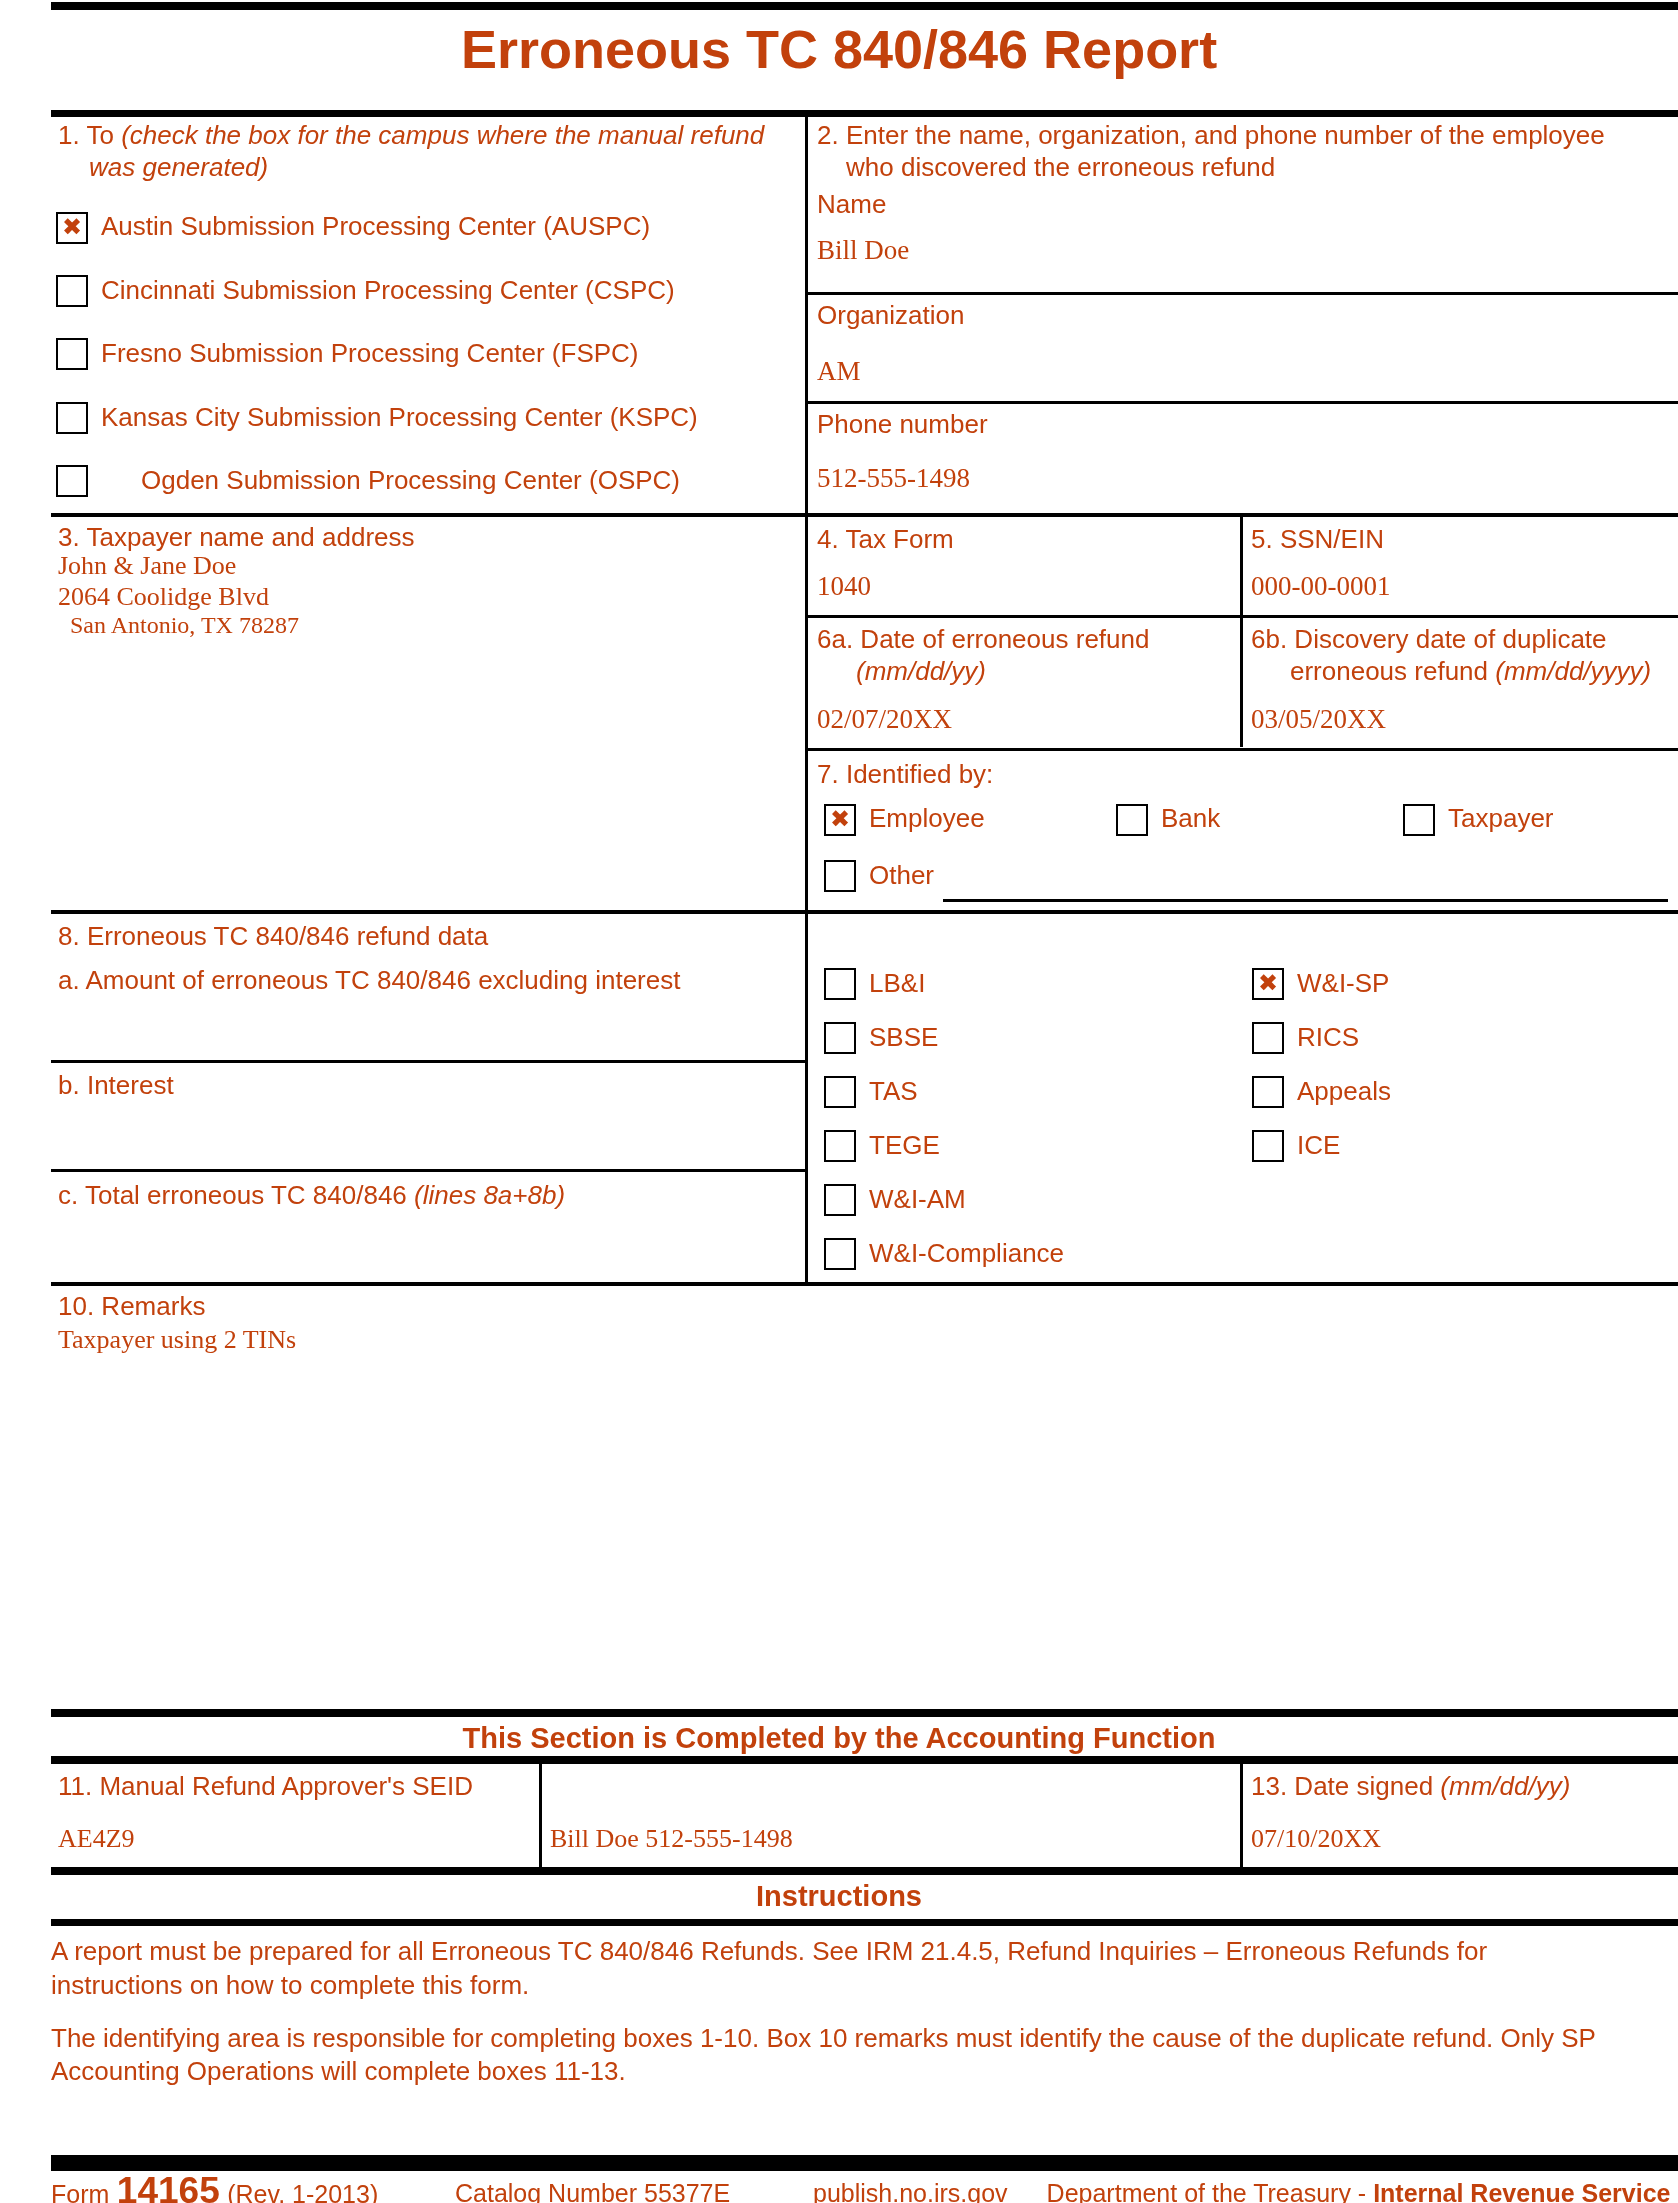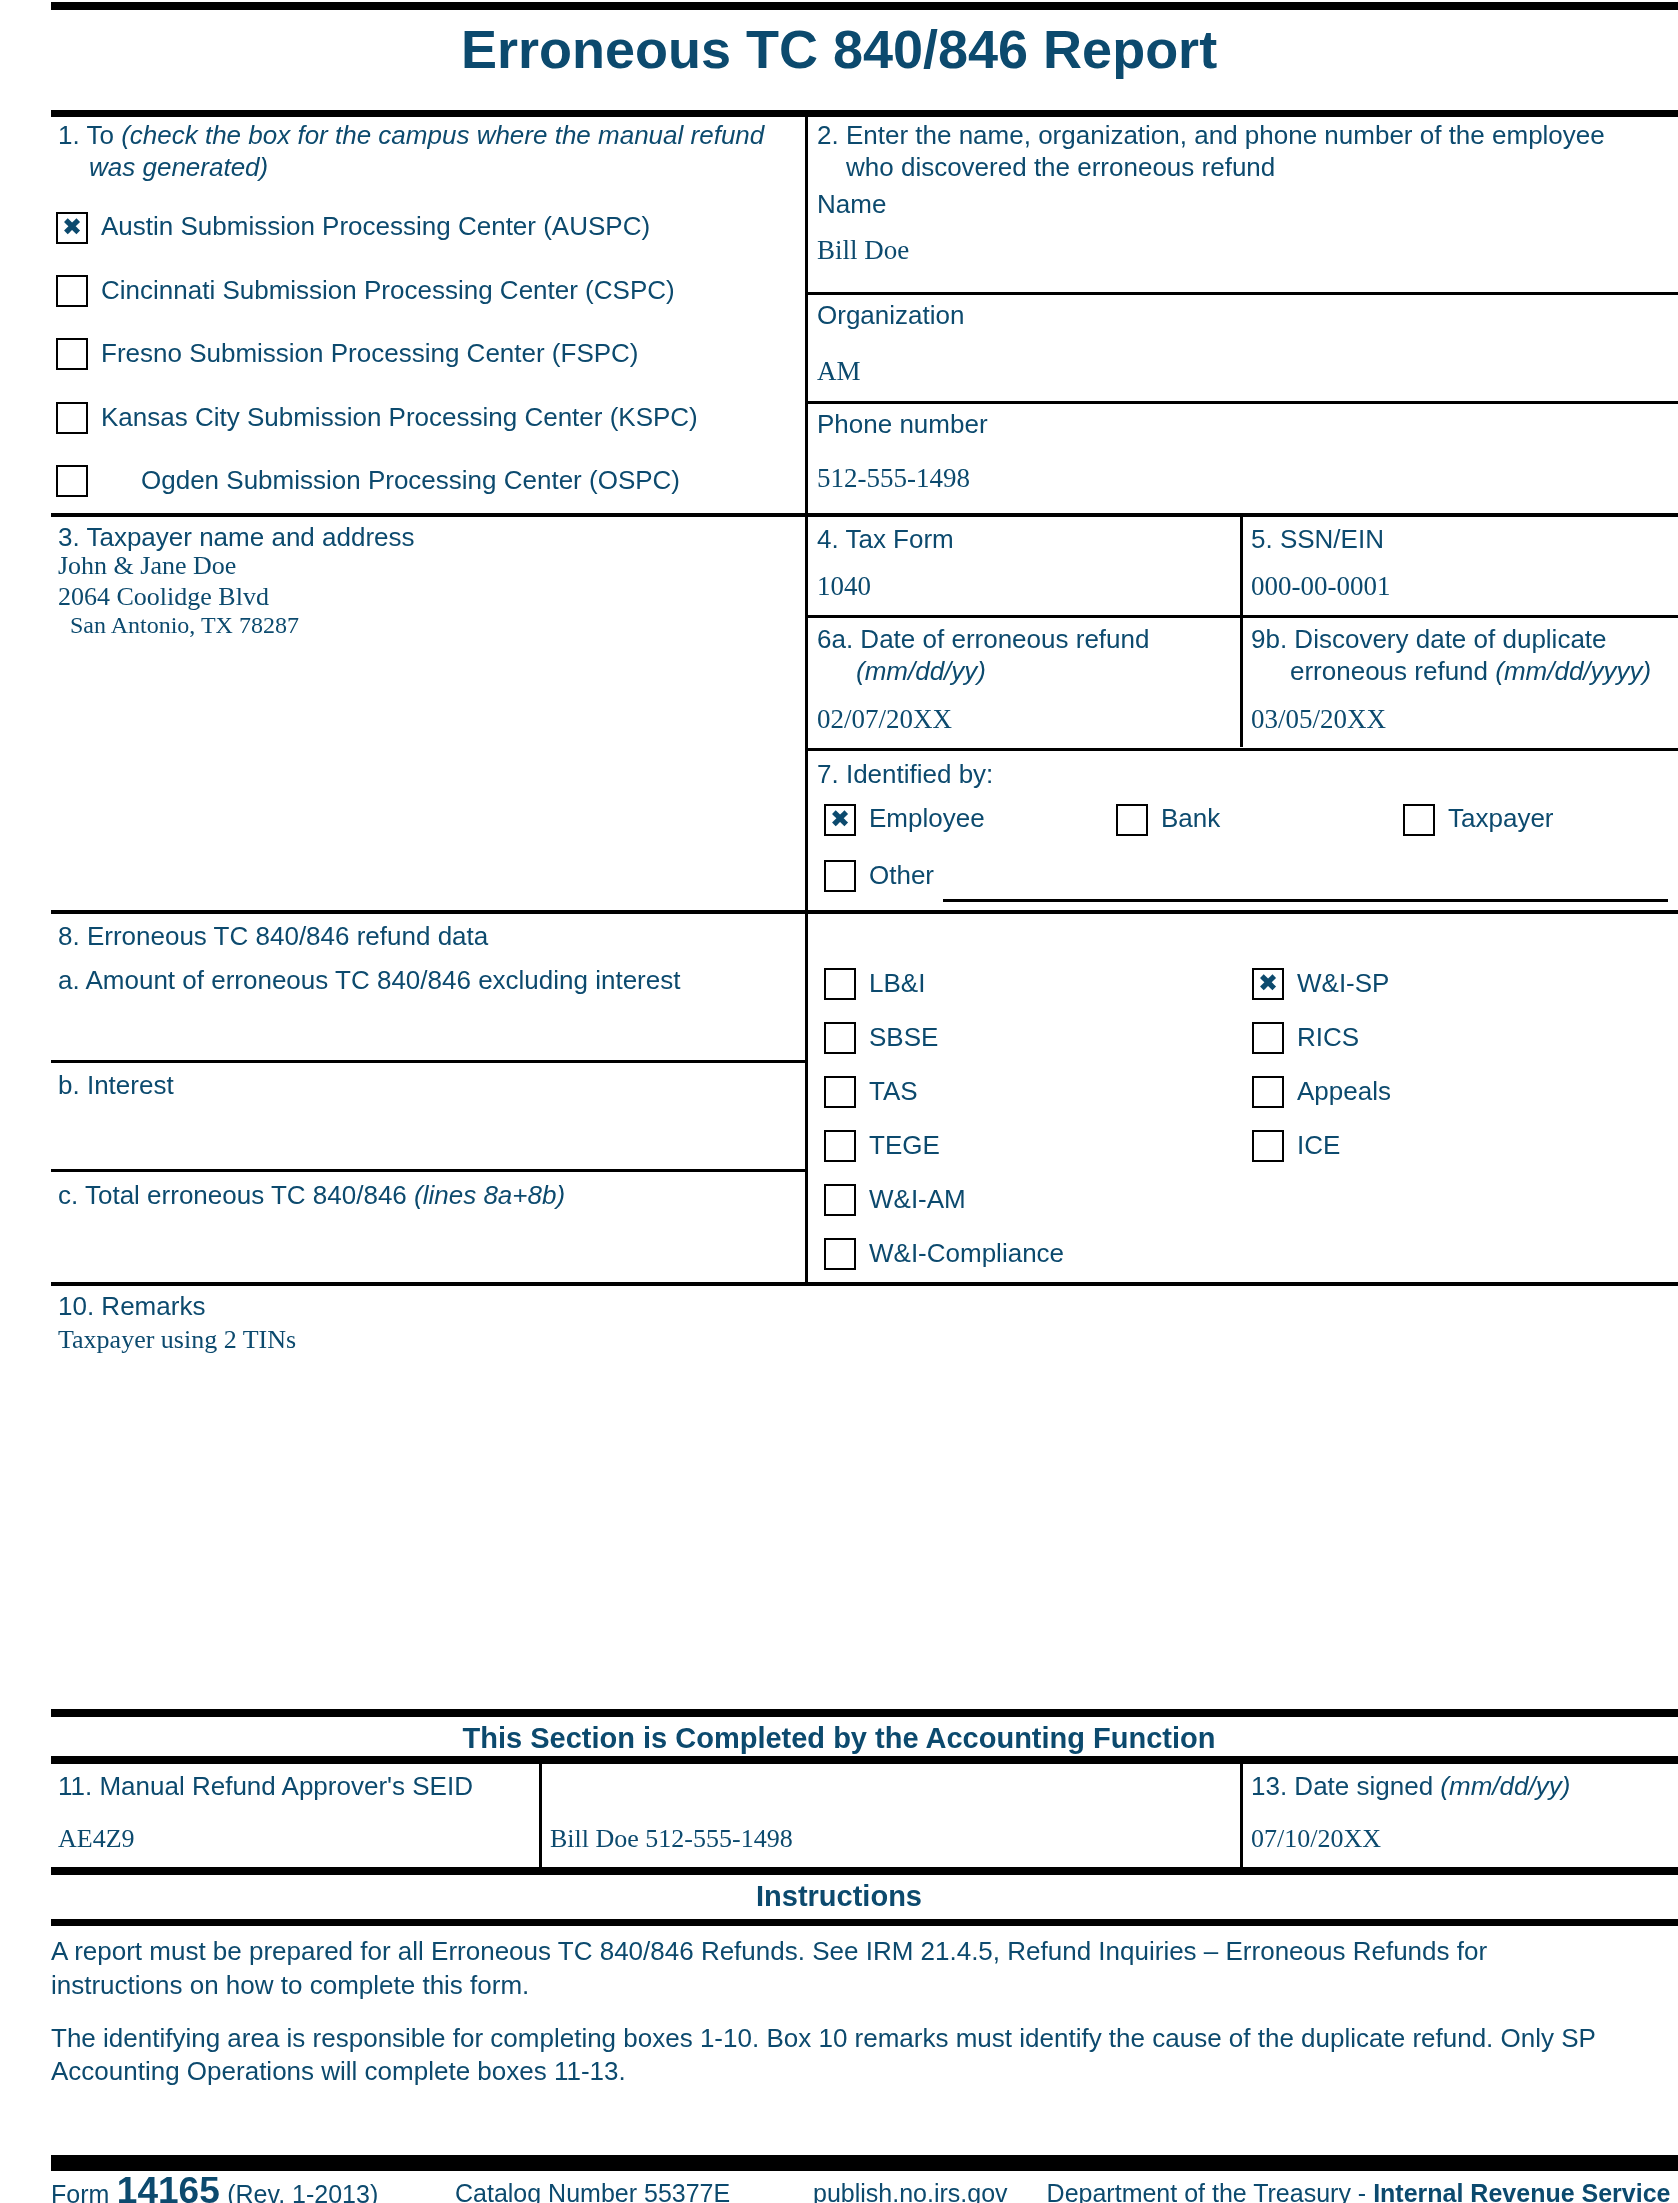--- a/index.html
+++ b/index.html
@@ -1,16 +1,16 @@
 <!DOCTYPE html>
 <html style="font-size:15px"><head>
 <meta charset="utf-8">
 <style>
   html,body{margin:0;padding:0;background:#fff;}
-  #canvas{position:relative;width:1678px;height:2204px;background:#ffffff;color:#0c4a6e;overflow:hidden;}
+  #canvas{position:relative;width:1678px;height:2204px;background:#ffffff;color:#c2410c;overflow:hidden;}
   .sans{font-family:"Liberation Sans",sans-serif;}
   .lbl{position:absolute;font-family:"Liberation Sans",sans-serif;font-size:26px;line-height:1.05;white-space:nowrap;}
   .val{position:absolute;font-family:"Liberation Serif",serif;font-size:27px;line-height:1.05;white-space:nowrap;}
   .it{font-style:italic;}
   .b{font-weight:bold;}
   .hline{position:absolute;background:#000;height:3.7px;}
   .thin{height:2.8px;}
   .thick{height:7.5px;}
   .xthick{height:16px;}
   .vline{position:absolute;background:#000;width:2.8px;}
@@ -81,21 +81,21 @@
   <div class="val" style="left:817px;top:572px;">1040</div>
   <div class="lbl" style="left:1251px;top:526px;">5. SSN/EIN</div>
   <div class="val" style="left:1251px;top:572px;">000-00-0001</div>
 
   <div class="hline thin" style="left:805px;top:615px;width:873px;"></div>
 
   <div class="lbl" style="left:817px;top:626px;">6a. Date of erroneous refund</div>
   <div class="lbl it" style="left:856px;top:658px;">(mm/dd/yy)</div>
   <div class="val" style="left:817px;top:705px;">02/07/20XX</div>
 
-  <div class="lbl" style="left:1251px;top:626px;">9b. Discovery date of duplicate</div>
+  <div class="lbl" style="left:1251px;top:626px;">6b. Discovery date of duplicate</div>
   <div class="lbl" style="left:1290px;top:658px;"><span>erroneous refund </span><span class="it">(mm/dd/yyyy)</span></div>
   <div class="val" style="left:1251px;top:705px;">03/05/20XX</div>
 
   <div class="hline thin" style="left:805px;top:748px;width:873px;"></div>
 
   <div class="lbl" style="left:817px;top:761px;">7. Identified by:</div>
 
   <div class="cb" style="left:824px;top:804px;">
       <span>✖</span>
     </div>

